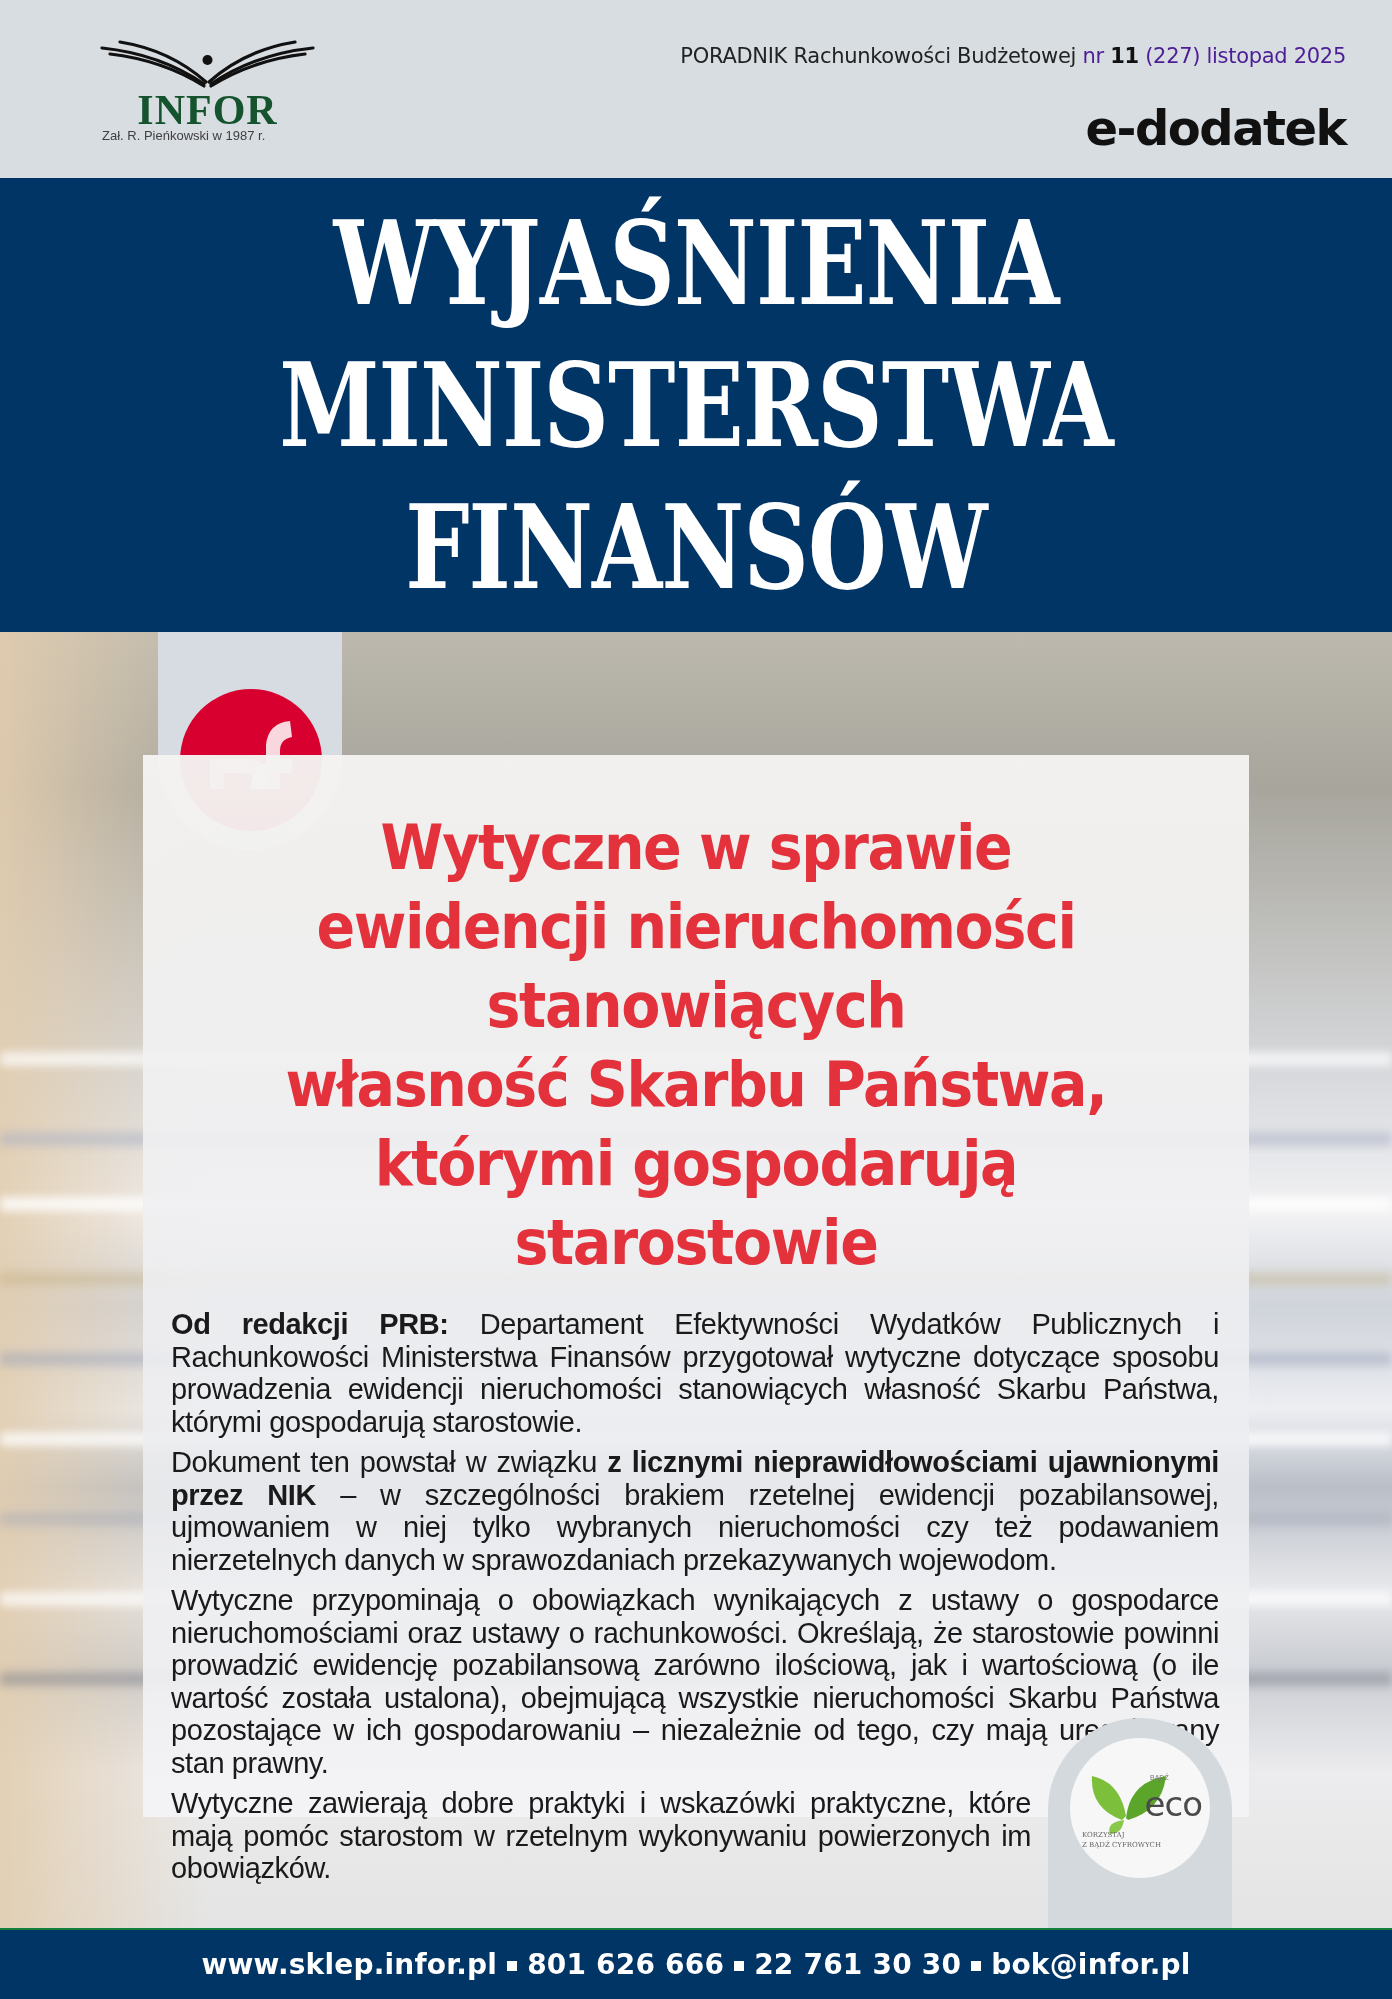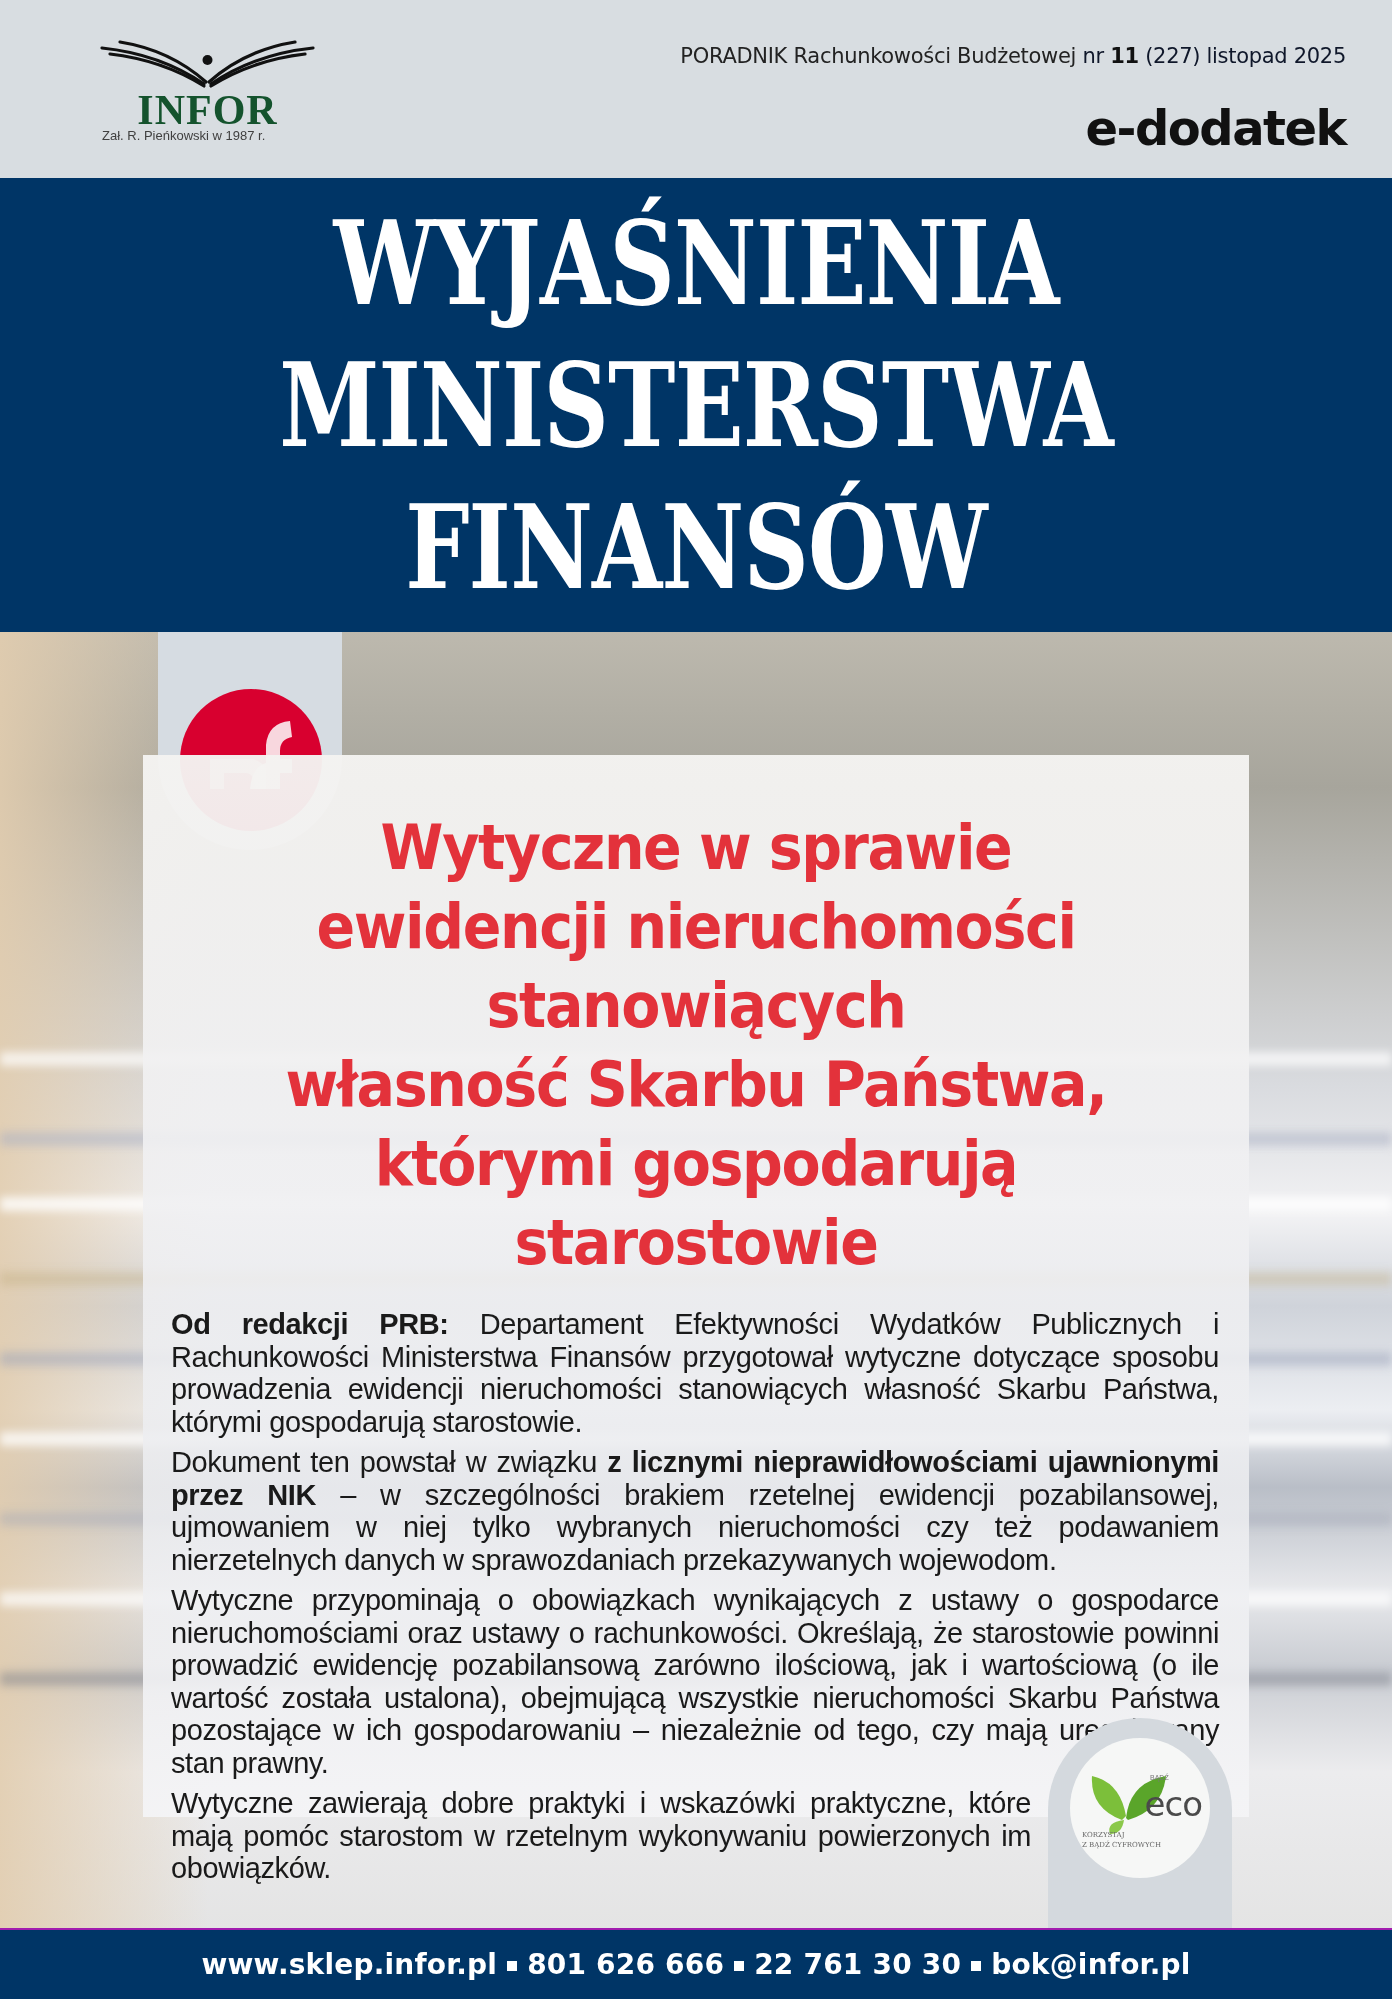--- a/index.html
+++ b/index.html
@@ -8,21 +8,21 @@
 
   .topbar { position: absolute; left: 0; top: 0; width: 1392px; height: 178px; background: #d8dde1; }
   .logo { position: absolute; left: 100px; top: 40px; width: 215px; height: 110px; }
   .logo svg { position: absolute; left: 0; top: 0; }
   .logo-word { position: absolute; left: 0; top: 46px; width: 215px; text-align: center;
     font-family: "Liberation Serif", serif; font-weight: bold; font-size: 42px; letter-spacing: 1px; color: #14532d; }
   .logo-sub { position: absolute; left: 2px; top: 88px; width: 215px; font-size: 13px; color: #404040;
     font-family: "Liberation Sans", sans-serif; }
   .issue-line { position: absolute; right: 46px; top: 44px; font-family: "DejaVu Sans", sans-serif;
     font-size: 21px; color: #222; letter-spacing: -0.3px; white-space: nowrap; }
-  .issue-line .lt { color: #0f172a; margin-top: 48px; }
+  .issue-line .lt { color: #4c1d95; margin-top: 48px; }
   .issue-line b { font-weight: bold; color: #111; margin-top: 32px; }
   .edodatek { position: absolute; right: 46px; top: 100px; font-family: "DejaVu Sans", sans-serif;
     font-weight: bold; font-size: 48px; color: #111; letter-spacing: -1.5px; }
 
   .titleband { position: absolute; left: 0; top: 178px; width: 1392px; height: 454px; background: #003566; }
   .maintitle { position: absolute; left: 0; top: 14px; width: 1392px; text-align: center;
     font-family: "DejaVu Serif", serif; font-weight: bold; color: #fff; font-size: 116px; line-height: 142px;
     transform: scaleX(0.78); transform-origin: center top; letter-spacing: -1px; }
 
   .photo { position: absolute; left: 0; top: 632px; width: 1392px; height: 1296px; overflow: hidden;
@@ -54,21 +54,21 @@
     border-radius: 92px 92px 0 0; }
   .eco-badge { position: absolute; left: 1070px; top: 1738px; width: 140px; height: 140px; border-radius: 50%;
     background: #f6f7f6; }
   .eco-word { position: absolute; left: 1092px; top: 1784px; width: 110px; text-align: right;
     font-family: "DejaVu Sans", sans-serif; font-size: 34px; color: #4a4a4a; letter-spacing: -1px; }
   .eco-small { position: absolute; left: 1150px; top: 1774px; font-size: 7px; color: #777; }
   .eco-caption { position: absolute; left: 1082px; top: 1830px; width: 116px; text-align: left;
     font-family: "DejaVu Serif", serif; font-size: 7px; line-height: 10px; color: #666; }
 
   .footer { position: absolute; left: 0; top: 1928px; width: 1392px; height: 71px; background: #003566;
-    border-top: 2px solid #a21caf; }
+    border-top: 2px solid #15803d; }
   .footer-line { position: absolute; left: 0; top: 18px; width: 1392px; text-align: center;
     font-family: "DejaVu Sans", sans-serif; font-weight: bold; font-size: 28px; color: #fff; letter-spacing: 0.2px; }
   .sep { display: inline-block; width: 10px; height: 10px; background: #fff; margin: 0 10px; vertical-align: 3px; }
 </style>
 </head>
 <body>
 
 <div class="topbar">
   <div class="logo">
     <svg width="215" height="50" viewBox="0 0 215 50">

